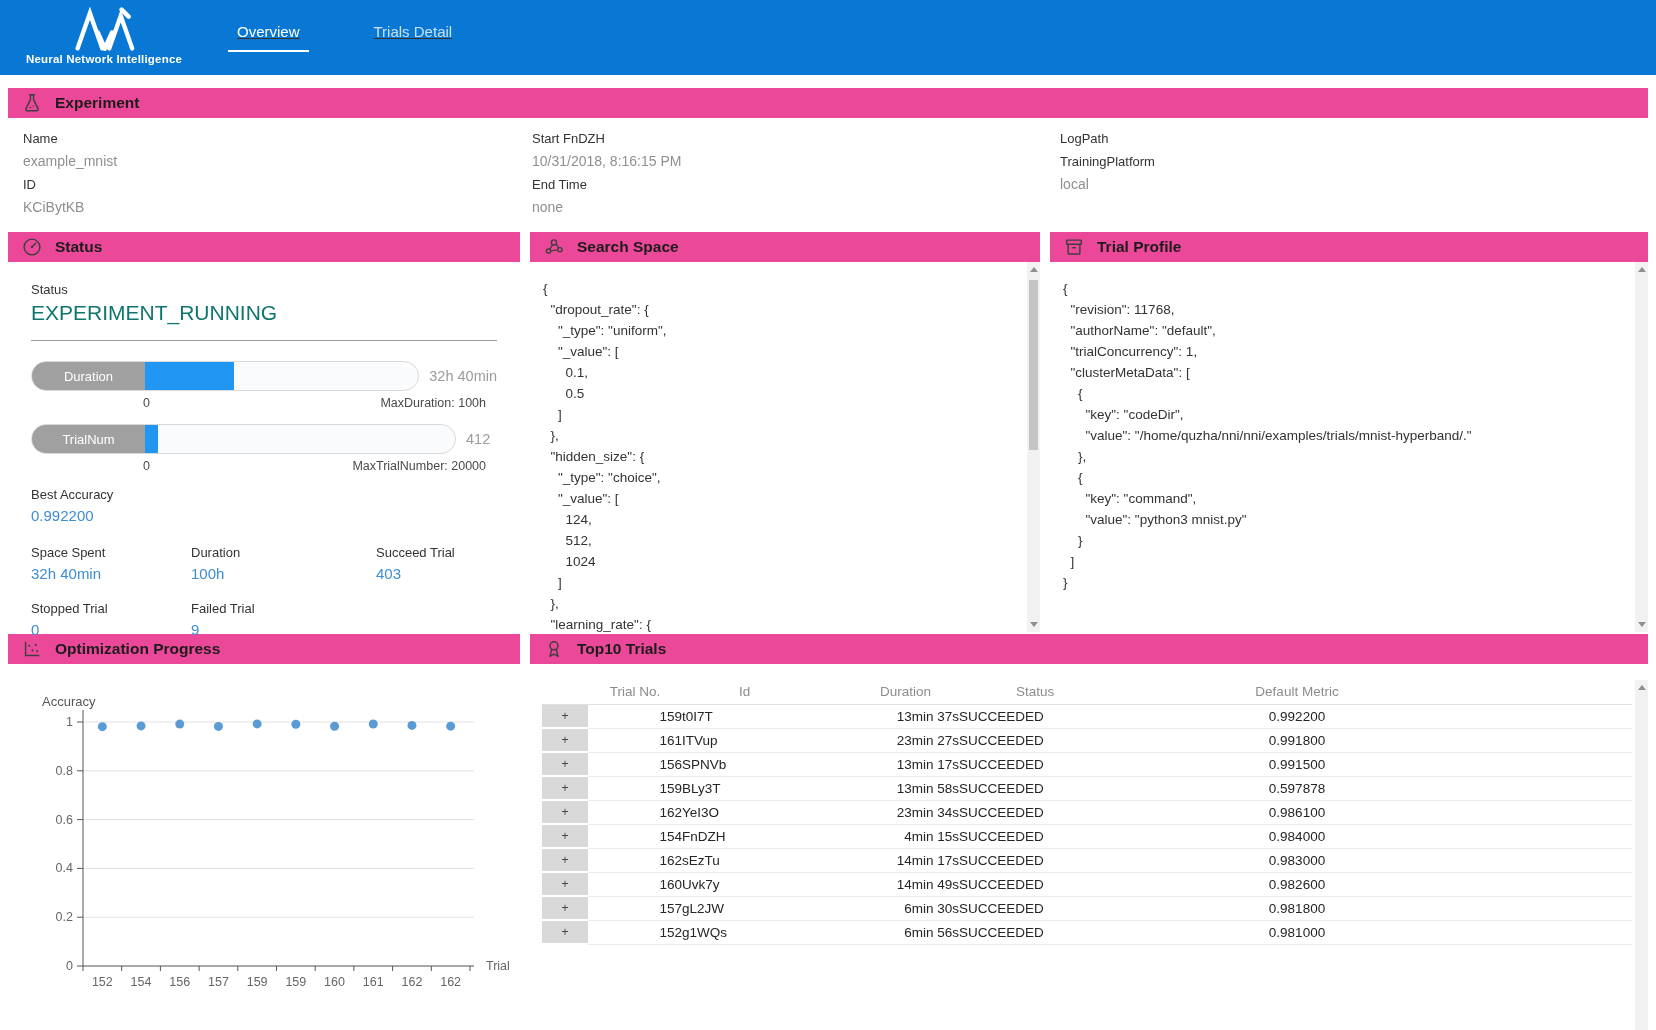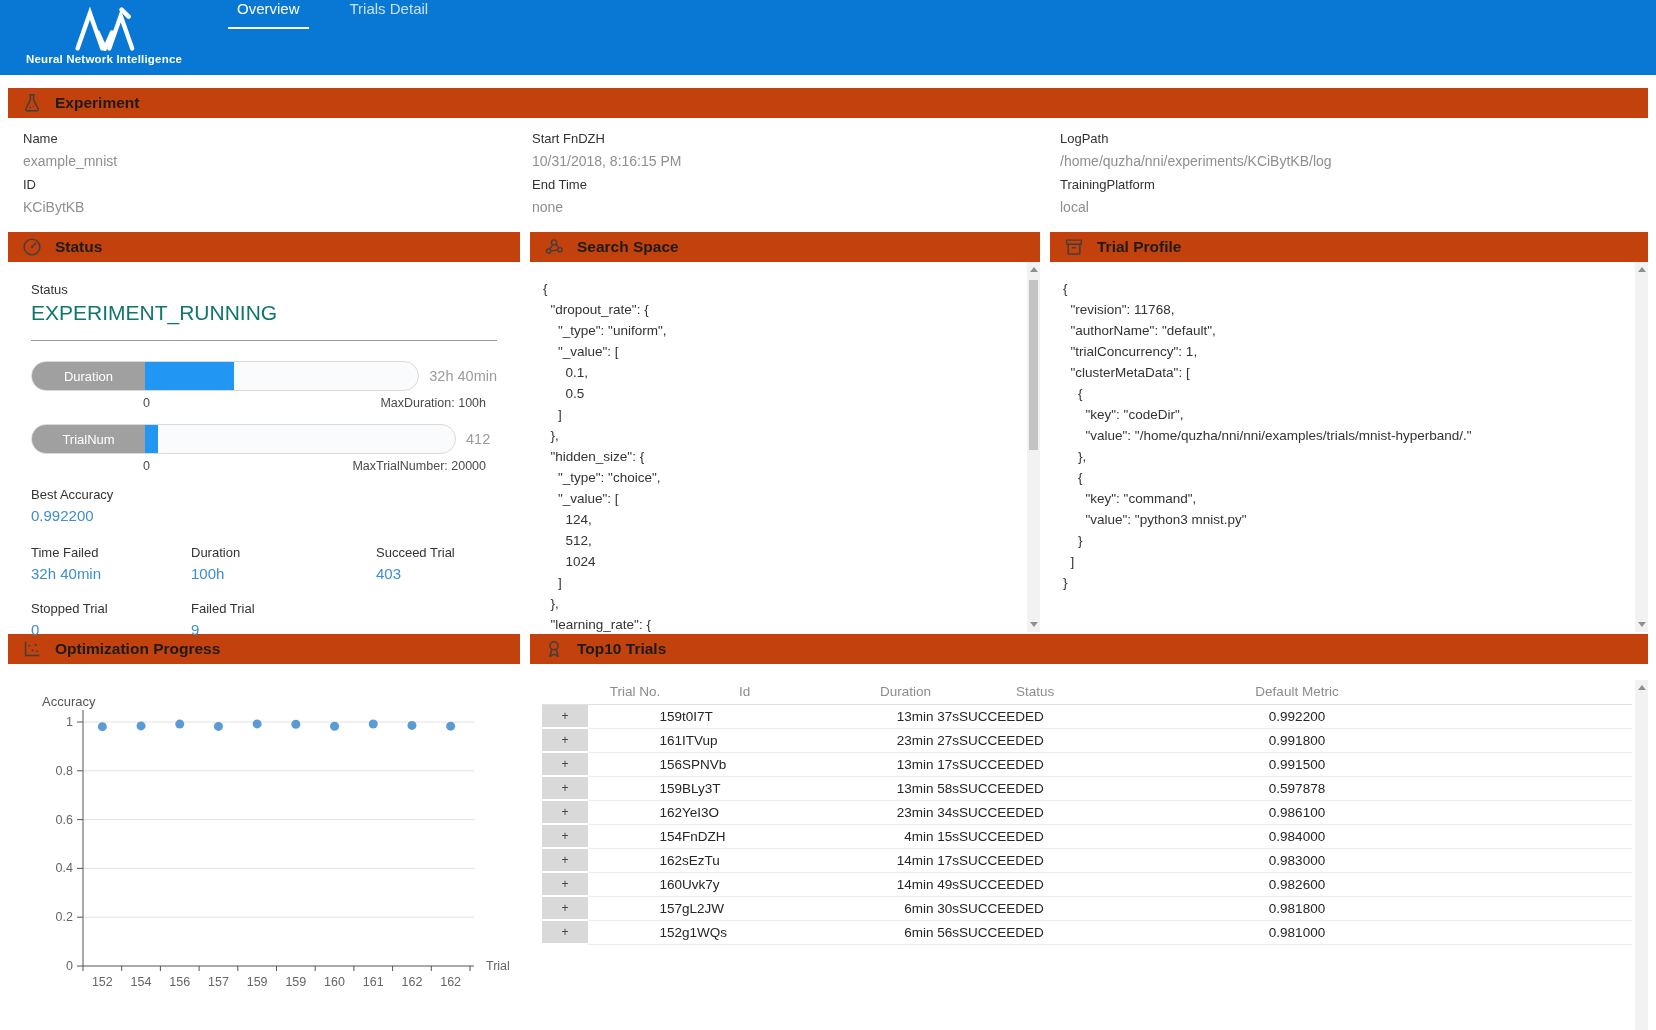--- a/index.html
+++ b/index.html
@@ -6,26 +6,26 @@
   html,body { margin:0; padding:0; background:#fff; }
   .page {
     position:relative; width:1656px; height:1030px; overflow:hidden;
     background:#fff; font-family:"Liberation Sans","DejaVu Sans",sans-serif; color:#333;
   }
 
   
   .topbar { height:75px; background:#0878d4; display:flex; }
   .brand-block { margin-left:20px; width:168px; display:flex; flex-direction:column; align-items:center; padding-top:7px; }
   .brand-text { color:#fff; font-size:11.5px; font-weight:700; letter-spacing:.2px; margin-top:2px; white-space:nowrap; }
-  .tabs { display:flex; align-items:flex-start; margin-left:40px; gap:32px; }
+  .tabs { display:flex; align-items:center; margin-left:40px; gap:56px;text-decoration:underline; }
   .tab { color:rgba(255,255,255,.78); font-size:15px; padding:0 9px 12px; cursor:pointer; }
   .tab.active { color:#fff; border-bottom:2px solid #fff; padding-bottom:10px; }
 
   
-  .section-bar { height:30px; background:#c2410c; display:flex; align-items:center; padding-left:13px; }
+  .section-bar { height:30px; background:#ec4899; display:flex; align-items:center; padding-left:13px; }
   .section-bar .sec-icon { width:22px; height:22px; flex:0 0 22px; }
   .section-bar .sec-title { margin-left:12px; font-size:15.5px; font-weight:700; color:#1c1c1c; }
   .exp-bar { margin:13px 8px 0; }
 
   
   .exp-info { height:112px; display:grid; grid-template-columns:509px 528px auto; padding:9px 0 0 23px; }
   .field-label { font-size:13px; color:#333; line-height:23px; }
   .field-value { font-size:14px; color:#8f8f8f; line-height:23px; }
 
   
@@ -129,21 +129,20 @@
         <div class="field-value">KCiBytKB</div>
       </div>
       <div class="exp-col">
         <div class="field-label">Start FnDZH</div>
         <div class="field-value">10/31/2018, 8:16:15 PM</div>
         <div class="field-label">End Time</div>
         <div class="field-value">none</div>
       </div>
       <div class="exp-col">
         <div class="field-label">LogPath</div>
-        <div class="field-value">/home/quzha/nni/experiments/KCiBytKB/log</div>
         <div class="field-label">TrainingPlatform</div>
         <div class="field-value">local</div>
       </div>
     </div>
 
   <div class="row1">
 
     <section class="panel">
       <div class="section-bar">
         <svg class="sec-icon" viewBox="0 0 24 24">
@@ -184,21 +183,21 @@
               <span>0</span>
               <span>MaxTrialNumber: 20000</span>
             </div>
           </div>
         <div>
           <div class="ba-label">Best Accuracy</div>
           <div class="ba-value">0.992200</div>
         </div>
         <div class="stats-grid" id="status-stats">
             <div class="stat-cell">
-              <div class="stat-label">Time Failed</div>
+              <div class="stat-label">Space Spent</div>
               <div class="stat-value">32h 40min</div>
             </div>
             <div class="stat-cell">
               <div class="stat-label">Duration</div>
               <div class="stat-value">100h</div>
             </div>
             <div class="stat-cell">
               <div class="stat-label">Succeed Trial</div>
               <div class="stat-value">403</div>
             </div>

